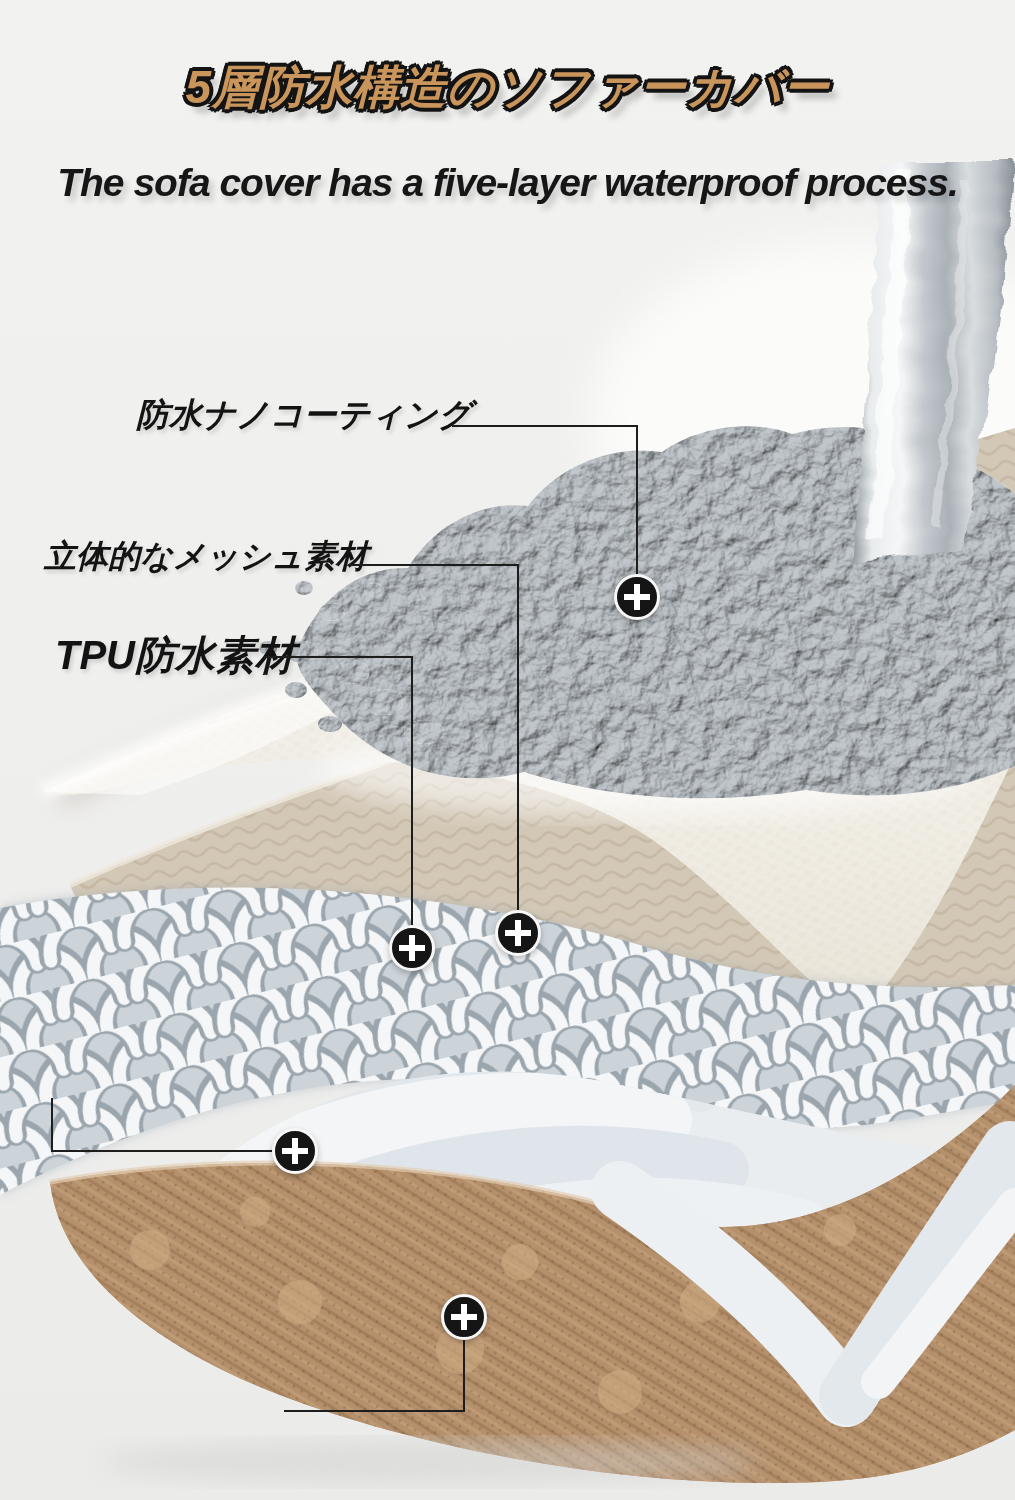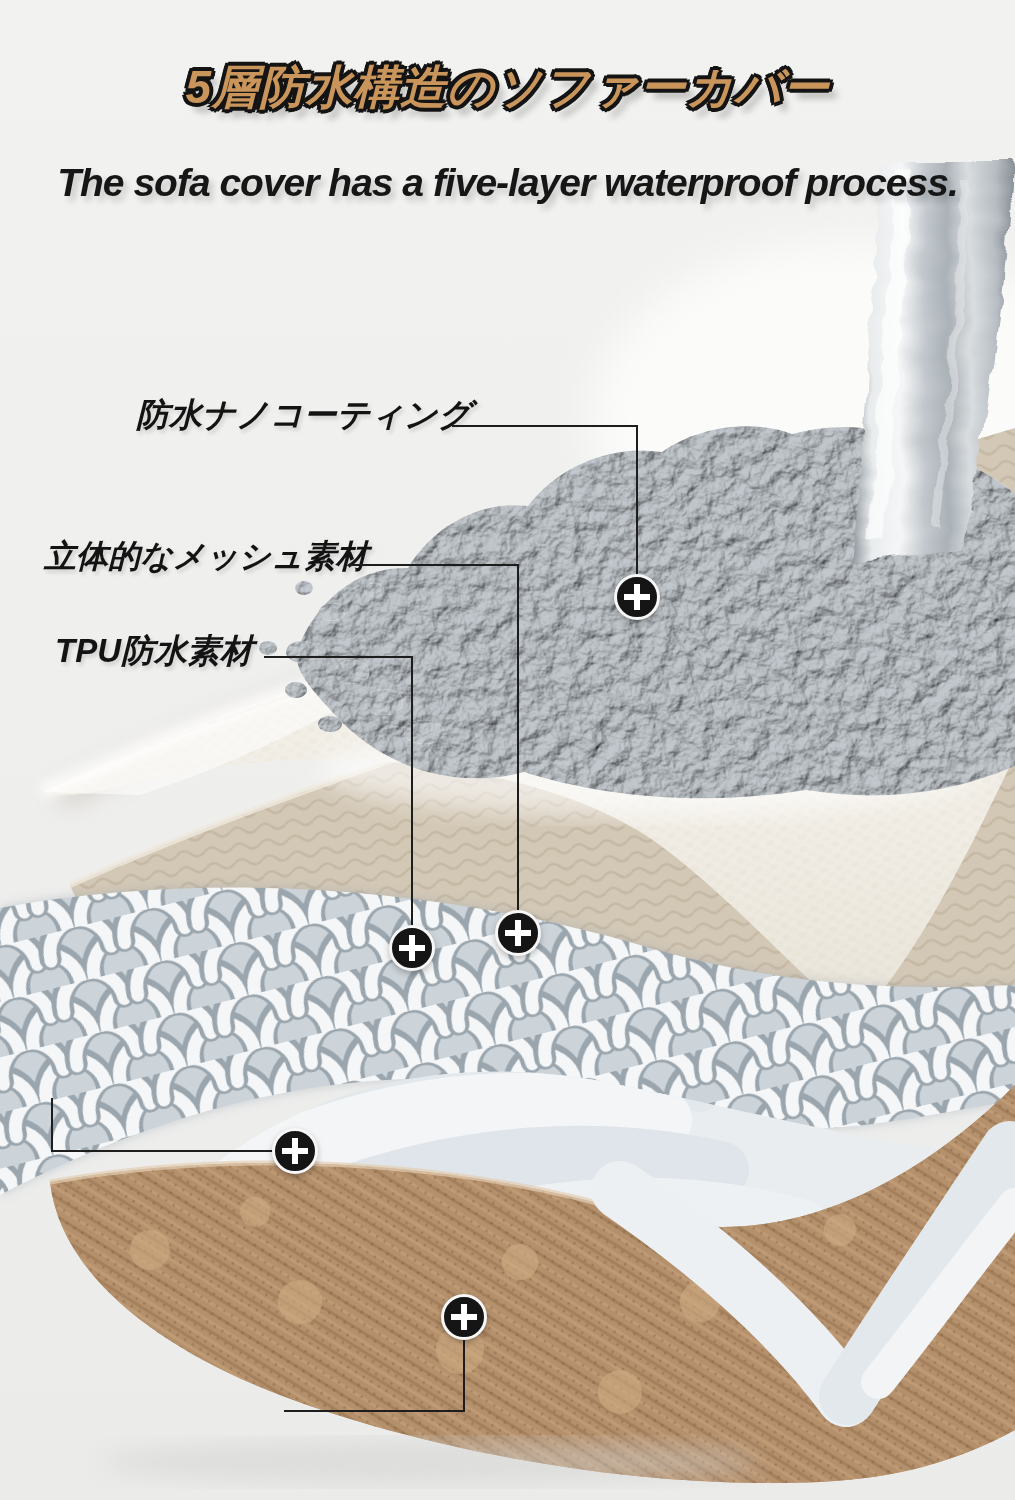--- a/index.html
+++ b/index.html
@@ -14,21 +14,21 @@
                 0 -4px 0 #141414,0 4px 0 #141414,-4px 0 0 #141414,4px 0 0 #141414,
                 7px 9px 7px rgba(0,0,0,.28);}
   .page-subtitle{position:absolute;left:0;right:0;top:122px;text-align:center;z-index:2;
     font-size:39px;font-weight:bold;font-style:italic;letter-spacing:-1px;color:#161616;white-space:nowrap;
     text-shadow:4px 5px 6px rgba(0,0,0,.18);}
 
   .lbl{position:absolute;z-index:2;font-weight:bold;font-style:italic;color:#131313;
        white-space:nowrap;line-height:1.05;text-shadow:2px 3px 4px rgba(0,0,0,.15);}
   .lbl-nano{left:136px;top:398px;font-size:33px;}
   .lbl-chenille{left:44px;top:540px;font-size:32px;}
-  .lbl-tpu{left:55px;top:634px;font-size:33px;}
+  .lbl-tpu{left:55px;top:634px;font-size:40px;}
   .lbl-mesh{left:8px;top:1054px;font-size:36px;}
   .lbl-rubber{left:10px;top:1386px;font-size:34px;}
 
   .ln{position:absolute;background:#1d1d1d;z-index:2;}
   .ln-nano-h{left:452px;top:425px;width:186px;height:2px;}
   .ln-nano-v{left:636px;top:425px;width:2px;height:152px;}
   .ln-chen-h{left:348px;top:564px;width:171px;height:2px;}
   .ln-chen-v{left:517px;top:564px;width:2px;height:348px;}
   .ln-tpu-h{left:264px;top:656px;width:149px;height:2px;}
   .ln-tpu-v{left:411px;top:656px;width:2px;height:272px;}

